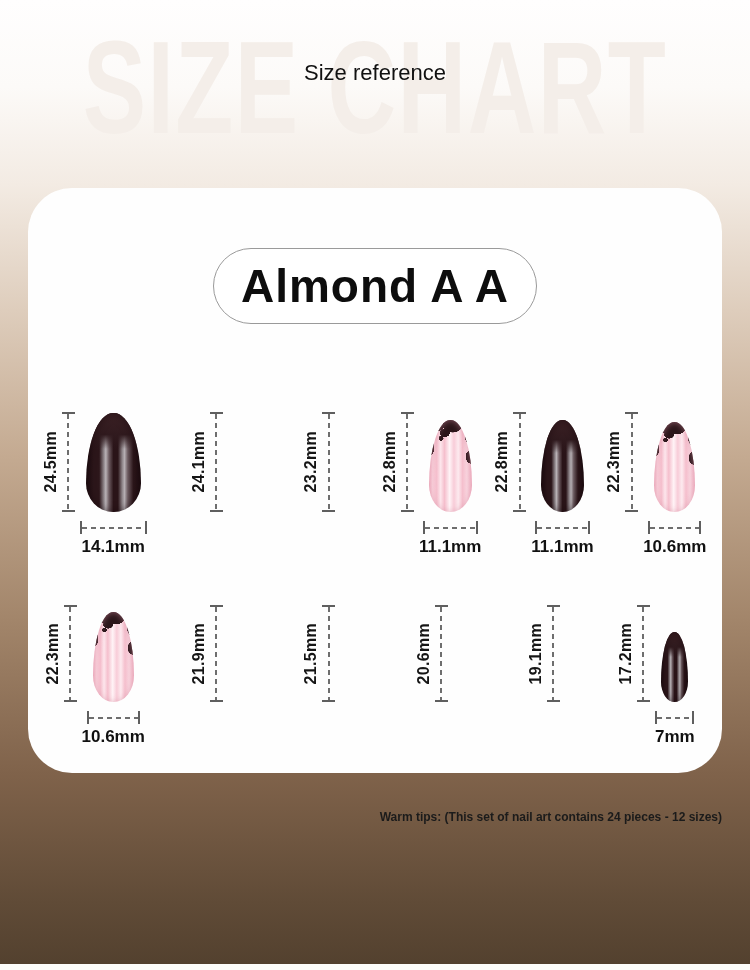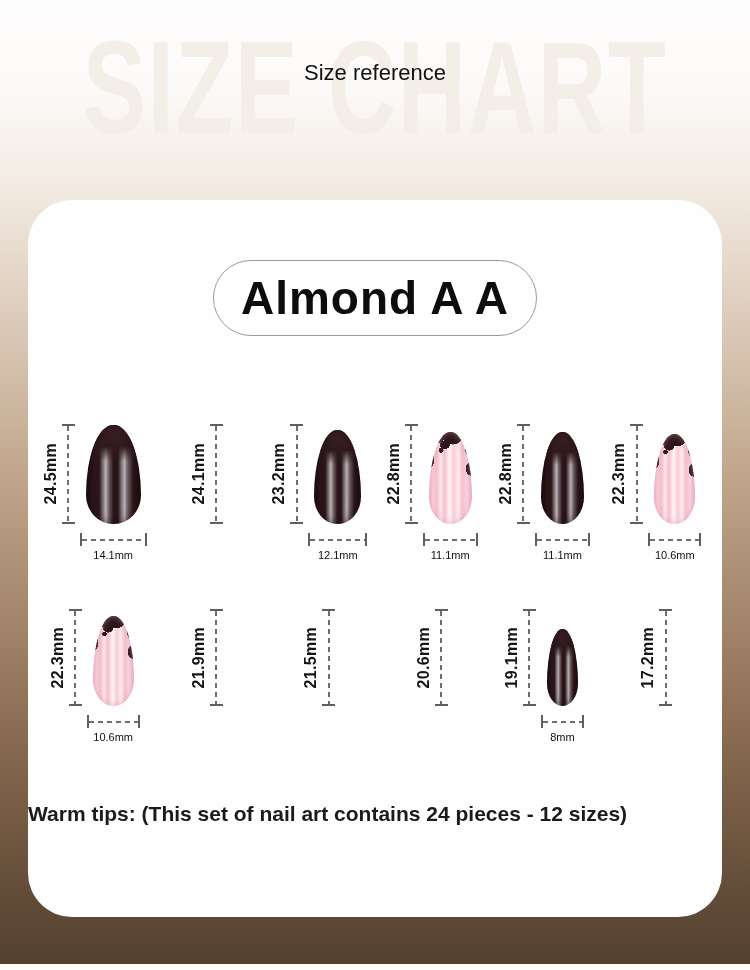--- a/index.html
+++ b/index.html
@@ -24,21 +24,21 @@
     font-size: 132px; font-weight: 700; letter-spacing: 2px;
     color: #f4eee9; white-space: nowrap; z-index: 0; line-height: 1;
   }
   .title {
     position: absolute; top: 60px; left: 0; width: 100%;
     text-align: center; font-size: 22px; font-weight: 400; color: #111; z-index: 1;
   }
 
   
   .card {
-    position: relative; margin: 12px 28px; height: 717px;
+    position: relative; margin: 0 28px; height: 585px;
     background: #fefefe; border-radius: 44px; padding-top: 60px; z-index: 1;
   }
   .pill {
     width: 324px; height: 76px; margin: 0 auto;
     border: 1.5px solid #9a9a9a; border-radius: 40px;
     display: flex; align-items: center; justify-content: center; background: #fff;
   }
   .pill-label { font-size: 46px; font-weight: 700; color: #0d0d0d; letter-spacing: 1px; }
 
   
@@ -96,23 +96,23 @@
       radial-gradient(2.5px 2.5px at 28% 20%, #2b161a 97%, transparent 100%);
   }
   .nail.pink::after {
     content: ""; position: absolute; inset: 0; border-radius: inherit;
     box-shadow: inset 0 0 6px rgba(214,140,160,.55);
   }
 
   .hdim { display: flex; align-items: center; width: calc(var(--nw) + 12px); height: 13px; margin-top: 9px; }
   .cap-v { width: 2px; height: 13px; background: #5f5f5f; flex: none; }
   .dash-h { flex: 1; height: 2px; background-image: repeating-linear-gradient(90deg, #6e6e6e 0 5px, transparent 5px 9px); }
-  .wlabel { margin-top: 3px; font-size: 11px; font-weight: 400; color: #111; white-space: nowrap; }
-
-  .tips { margin-top: 56px; text-align: left; font-weight: 700; color: #1b1b1b; font-size: 21px; line-height: 29px; }
+  .wlabel { margin-top: 3px; font-size: 17px; font-weight: 700; color: #111; white-space: nowrap; }
+
+  .tips { margin-top: 56px; text-align: right; font-weight: 700; color: #1b1b1b; font-size: 12px; line-height: 29px; }
 </style>
 </head>
 <body>
 
 <div class="page">
   <div class="header">
     <div class="watermark">SIZE CHART</div>
     <div class="title">Size reference</div>
   </div>
 
@@ -155,31 +155,20 @@
       </div>
       <div class="cell" style="--nh:94px;--nw:47px">
         <div class="vdim">
           <span class="vlabel">23.2mm</span>
           <span class="vline">
               <i class="cap-h"></i>
               <i class="dash-v"></i>
               <i class="cap-h"></i>
             </span>
         </div>
-        <div class="stack">
-          <div class="nailwrap">
-              <div class="nail dark"></div>
-            </div>
-          <div class="hdim">
-              <i class="cap-v"></i>
-              <i class="dash-h"></i>
-              <i class="cap-v"></i>
-            </div>
-          <div class="wlabel">12.1mm</div>
-        </div>
       </div>
       <div class="cell" style="--nh:92px;--nw:43px">
         <div class="vdim">
           <span class="vlabel">22.8mm</span>
           <span class="vline">
               <i class="cap-h"></i>
               <i class="dash-v"></i>
               <i class="cap-h"></i>
             </span>
         </div>
@@ -293,40 +282,40 @@
       </div>
       <div class="cell" style="--nh:77px;--nw:31px">
         <div class="vdim">
           <span class="vlabel">19.1mm</span>
           <span class="vline">
               <i class="cap-h"></i>
               <i class="dash-v"></i>
               <i class="cap-h"></i>
             </span>
         </div>
+      </div>
+      <div class="cell" style="--nh:70px;--nw:27px">
+        <div class="vdim">
+          <span class="vlabel">17.2mm</span>
+          <span class="vline">
+              <i class="cap-h"></i>
+              <i class="dash-v"></i>
+              <i class="cap-h"></i>
+            </span>
+        </div>
         <div class="stack">
           <div class="nailwrap">
               <div class="nail dark"></div>
             </div>
           <div class="hdim">
               <i class="cap-v"></i>
               <i class="dash-h"></i>
               <i class="cap-v"></i>
             </div>
-          <div class="wlabel">8mm</div>
-        </div>
-      </div>
-      <div class="cell" style="--nh:70px;--nw:27px">
-        <div class="vdim">
-          <span class="vlabel">17.2mm</span>
-          <span class="vline">
-              <i class="cap-h"></i>
-              <i class="dash-v"></i>
-              <i class="cap-h"></i>
-            </span>
+          <div class="wlabel">7mm</div>
         </div>
       </div>
     </div>
 
     <div class="tips">
       <div>Warm tips: (This set of nail art contains 24 pieces - 12 sizes)</div>
     </div>
   </div>
 
   <div class="bottom-strip"></div>

